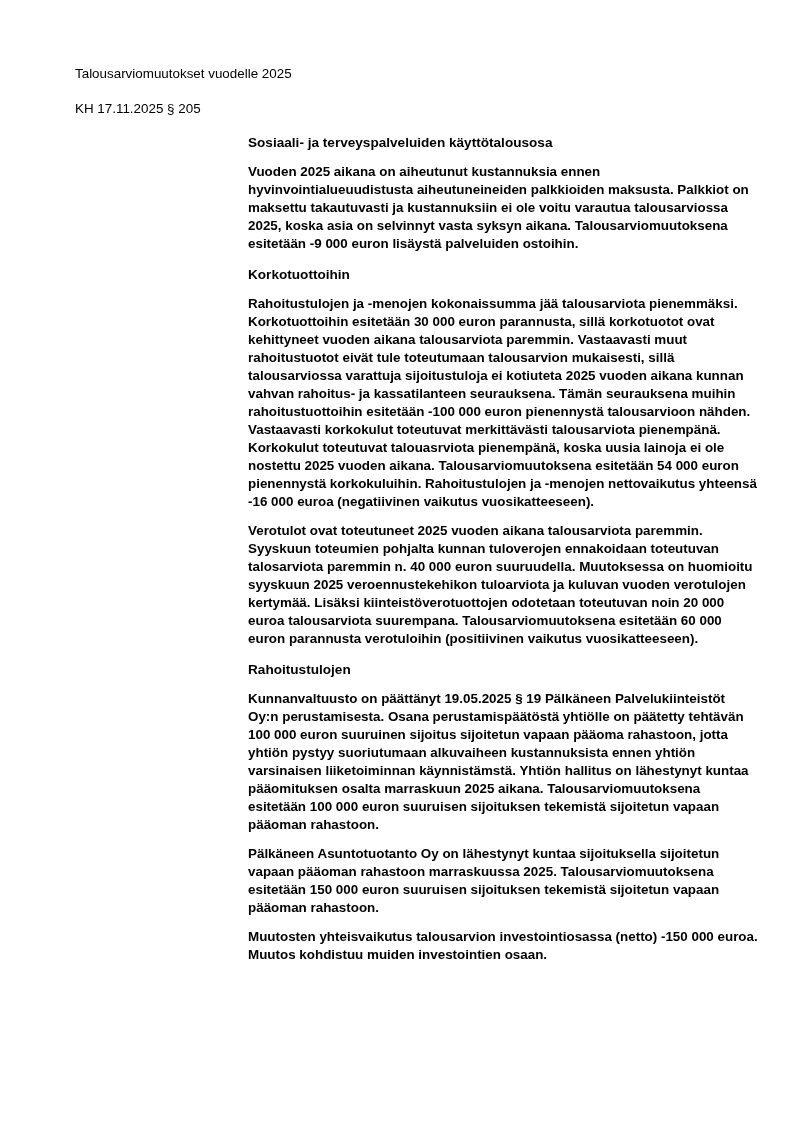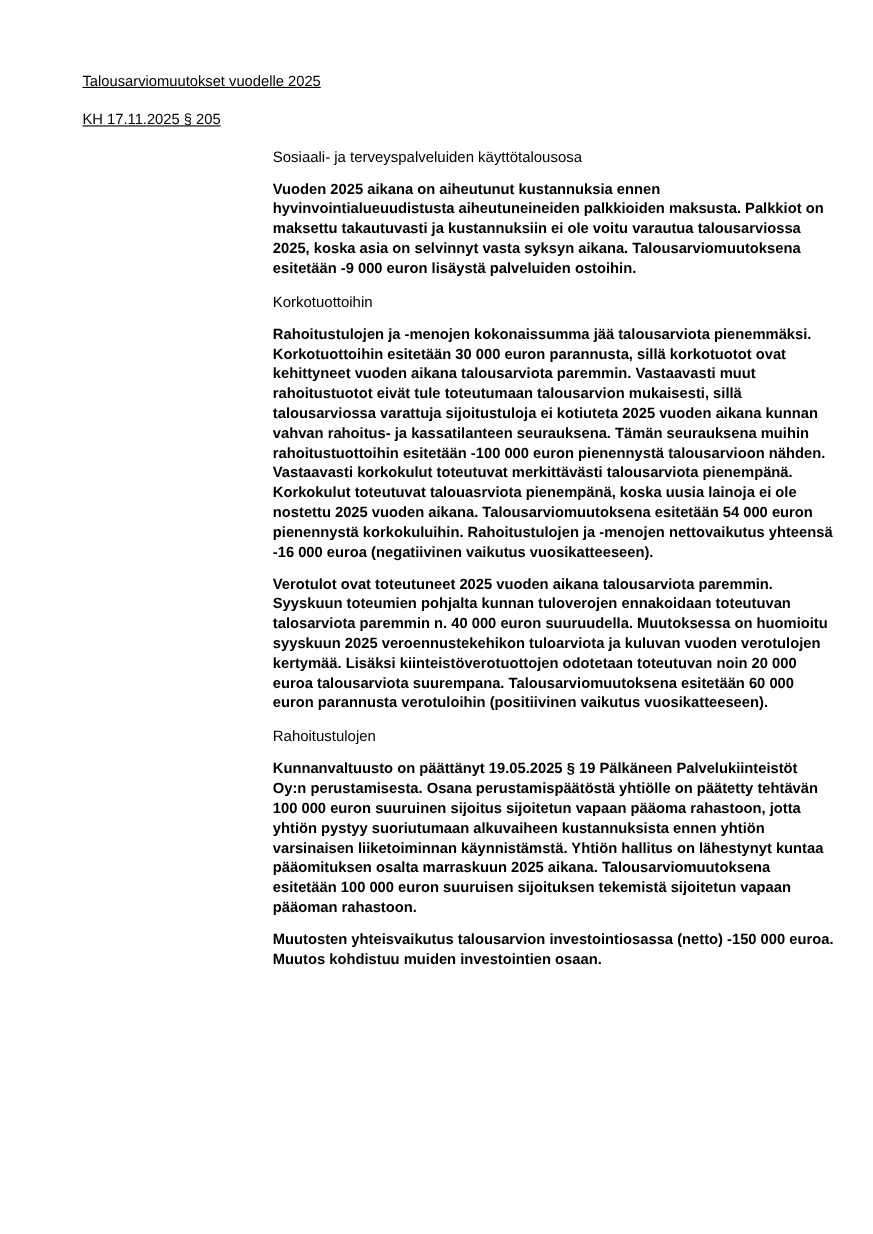--- a/index.html
+++ b/index.html
@@ -19,42 +19,41 @@
   .header-block {
     position: absolute;
     left: 75px;
     top: 65px;
   }
   .header-block p {
     margin: 0;
     font-size: 13.4px;
     line-height: 18px;
     white-space: nowrap;
-    text-decoration: underline;
   }
   .header-block p.ref {
     margin-top: 17px;
   }
   .body-block {
     position: absolute;
     left: 248px;
     top: 134px;
     width: 510px;
   }
   .body-block > * {
     margin: 11px 0 0 0;
     font-size: 13.4px;
     line-height: 18px;
   }
   .body-block > *:first-child {
     margin-top: 0;
   }
   .body-block h3 {
     font-size: 13.6px;
-    font-weight: normal;
+    font-weight: bold;
     margin-top: 13px;
   }
   .body-block p {
     font-weight: bold;
   }
 </style>
 </head>
 <body>
 
 <div class="page">
@@ -68,17 +67,18 @@
 
     <h3>Sosiaali- ja terveyspalveluiden käyttötalousosa</h3>
     <p>Vuoden 2025 aikana on aiheutunut kustannuksia ennen hyvinvointialueuudistusta aiheutuneineiden palkkioiden maksusta. Palkkiot on maksettu takautuvasti ja kustannuksiin ei ole voitu varautua talousarviossa 2025, koska asia on selvinnyt vasta syksyn aikana. Talousarviomuutoksena esitetään -9 000 euron lisäystä palveluiden ostoihin.</p>
 
     <h3>Korkotuottoihin</h3>
     <p>Rahoitustulojen ja -menojen kokonaissumma jää talousarviota pienemmäksi. Korkotuottoihin esitetään 30 000 euron parannusta, sillä korkotuotot ovat kehittyneet vuoden aikana talousarviota paremmin. Vastaavasti muut rahoitustuotot eivät tule toteutumaan talousarvion mukaisesti, sillä talousarviossa varattuja sijoitustuloja ei kotiuteta 2025 vuoden aikana kunnan vahvan rahoitus- ja kassatilanteen seurauksena. Tämän seurauksena muihin rahoitustuottoihin esitetään -100 000 euron pienennystä talousarvioon nähden. Vastaavasti korkokulut toteutuvat merkittävästi talousarviota pienempänä. Korkokulut toteutuvat talouasrviota pienempänä, koska uusia lainoja ei ole nostettu 2025 vuoden aikana. Talousarviomuutoksena esitetään 54 000 euron pienennystä korkokuluihin. Rahoitustulojen ja -menojen nettovaikutus yhteensä -16 000 euroa (negatiivinen vaikutus vuosikatteeseen).</p>
     <p>Verotulot ovat toteutuneet 2025 vuoden aikana talousarviota paremmin. Syyskuun toteumien pohjalta kunnan tuloverojen ennakoidaan toteutuvan talosarviota paremmin n. 40 000 euron suuruudella. Muutoksessa on huomioitu syyskuun 2025 veroennustekehikon tuloarviota ja kuluvan vuoden verotulojen kertymää. Lisäksi kiinteistöverotuottojen odotetaan toteutuvan noin 20 000 euroa talousarviota suurempana. Talousarviomuutoksena esitetään 60 000 euron parannusta verotuloihin (positiivinen vaikutus vuosikatteeseen).</p>
 
     <h3>Rahoitustulojen</h3>
     <p>Kunnanvaltuusto on päättänyt 19.05.2025 § 19 Pälkäneen Palvelukiinteistöt Oy:n perustamisesta. Osana perustamispäätöstä yhtiölle on päätetty tehtävän 100 000 euron suuruinen sijoitus sijoitetun vapaan pääoma rahastoon, jotta yhtiön pystyy suoriutumaan alkuvaiheen kustannuksista ennen yhtiön varsinaisen liiketoiminnan käynnistämstä. Yhtiön hallitus on lähestynyt kuntaa pääomituksen osalta marraskuun 2025 aikana. Talousarviomuutoksena esitetään 100 000 euron suuruisen sijoituksen tekemistä sijoitetun vapaan pääoman rahastoon.</p>
+    <p>Pälkäneen Asuntotuotanto Oy on lähestynyt kuntaa sijoituksella sijoitetun vapaan pääoman rahastoon marraskuussa 2025. Talousarviomuutoksena esitetään 150 000 euron suuruisen sijoituksen tekemistä sijoitetun vapaan pääoman rahastoon.</p>
     <p>Muutosten yhteisvaikutus talousarvion investointiosassa (netto) -150 000 euroa. Muutos kohdistuu muiden investointien osaan.</p>
 
   </div>
 
 </div>
 
 </body></html>

